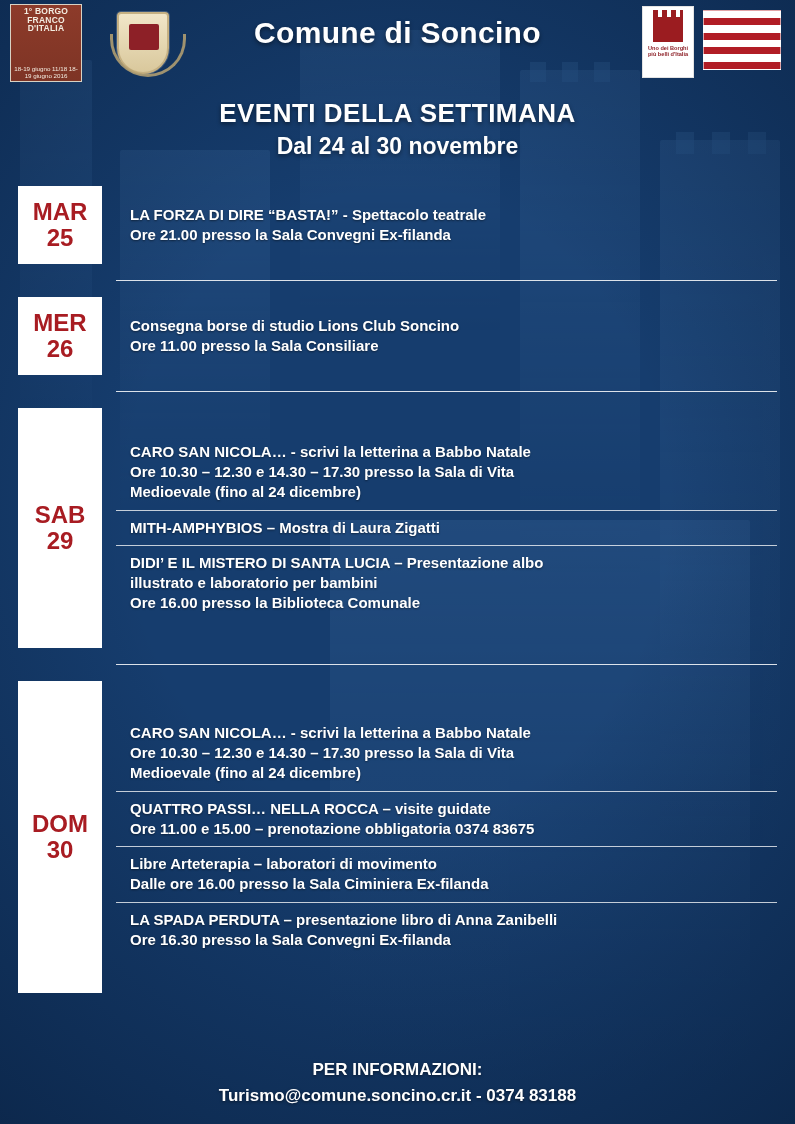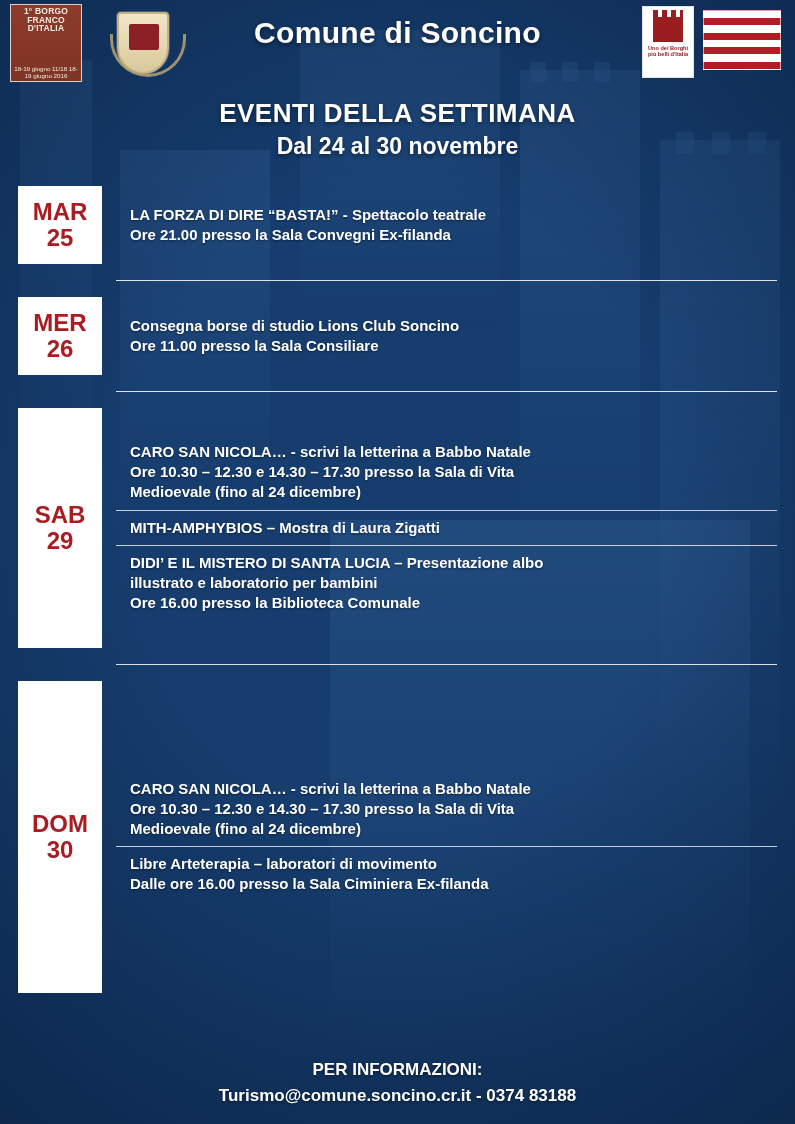--- a/index.html
+++ b/index.html
@@ -262,22 +262,30 @@
         <span>DOM</span>
         <span>30</span>
       </div>
       <div class="events">
         <div class="event">
           <div class="line">CARO SAN NICOLA… - scrivi la letterina a Babbo Natale</div>
           <div class="line">Ore 10.30 – 12.30 e 14.30 – 17.30 presso la Sala di Vita</div>
           <div class="line">Medioevale (fino al 24 dicembre)</div>
         </div>
         <div class="event">
+          <div class="line">QUATTRO PASSI… NELLA ROCCA – visite guidate</div>
+          <div class="line">Ore 11.00 e 15.00 – prenotazione obbligatoria 0374 83675</div>
+        </div>
+        <div class="event">
           <div class="line">Libre Arteterapia – laboratori di movimento</div>
           <div class="line">Dalle ore 16.00 presso la Sala Ciminiera Ex-filanda</div>
+        </div>
+        <div class="event">
+          <div class="line">LA SPADA PERDUTA – presentazione libro di Anna Zanibelli</div>
+          <div class="line">Ore 16.30 presso la Sala Convegni Ex-filanda</div>
         </div>
       </div>
     </div>
 
   </div>
 
   <div class="footer">
     <div class="f1">PER INFORMAZIONI:</div>
     <div class="f2">Turismo@comune.soncino.cr.it - 0374 83188</div>
   </div>

